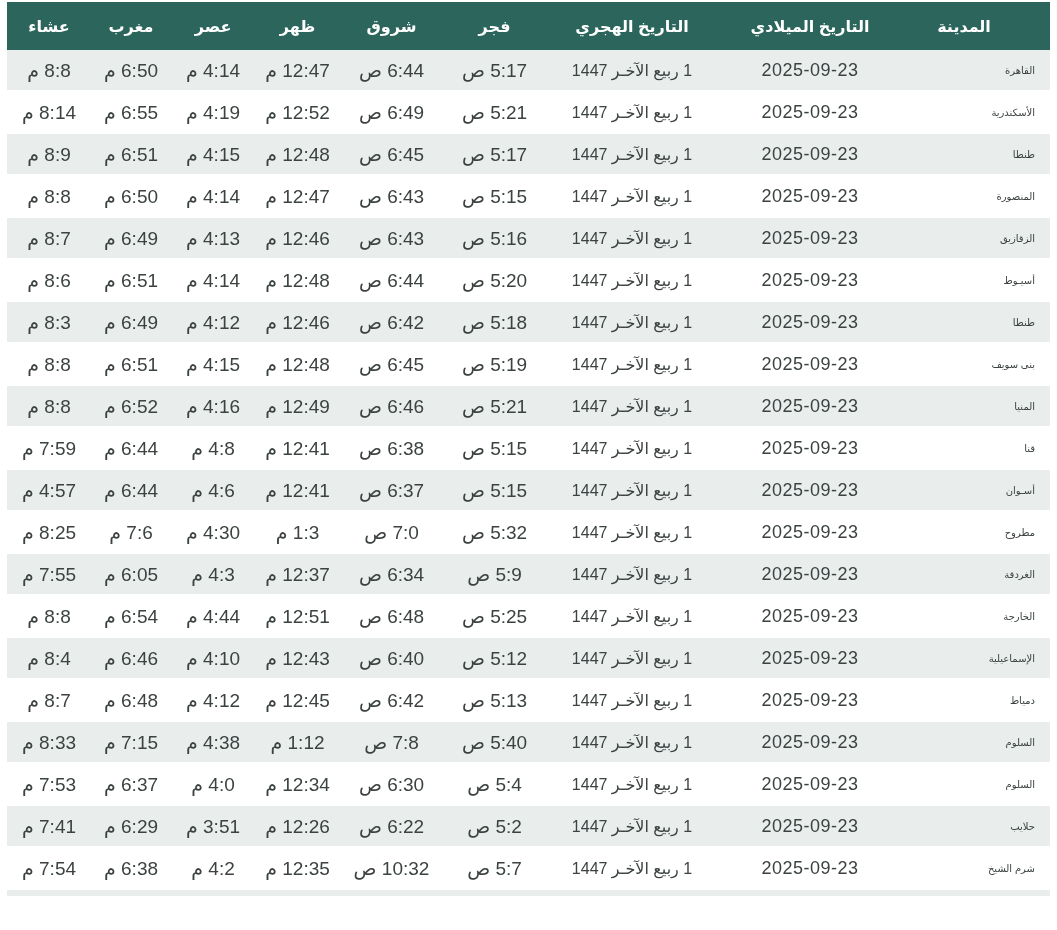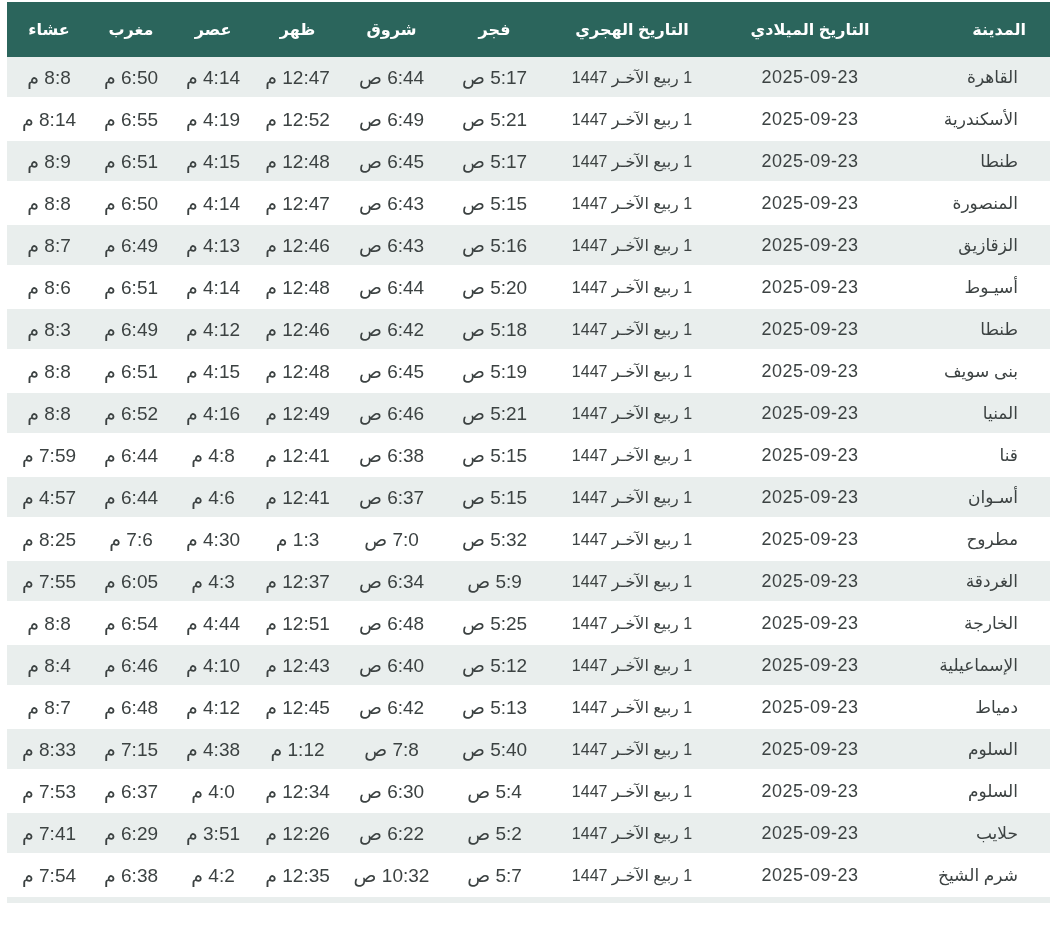--- a/index.html
+++ b/index.html
@@ -26,34 +26,34 @@
   col.c-greg{width:184px;}
   col.c-hijri{width:172px;}
   col.c-fajr{width:103px;}
   col.c-shuruq{width:103px;}
   col.c-dhuhr{width:85px;}
   col.c-asr{width:84px;}
   col.c-maghrib{width:80px;}
   col.c-isha{width:84px;}
   thead th{
     background:var(--header-bg);color:var(--header-text);
-    height:55px;font-size:16px;font-weight:bold;
+    height:48px;font-size:16px;font-weight:bold;
     text-align:center;padding:0;white-space:nowrap;margin-top:20px;
   }
-  thead th.col-city{text-align:right;padding-right:24px;}
+  thead th.col-city{padding-right:24px;}
   tbody td{
     height:42px;padding:0;
     border-bottom:2px solid #ffffff;
     background:var(--row-bg);
     font-size:19px;text-align:center;white-space:nowrap;
     color:var(--text);
   }
   tbody tr:nth-child(odd) td{background:var(--row-alt-bg);}
   tbody td.col-city{
-    text-align:right;padding-right:32px;font-size:17px;
+    text-align:right;padding-right:15px;font-size:10px;
   }
   tbody td.col-greg{font-size:18px;letter-spacing:0.5px;margin-top:20px;}
   tbody td.col-hijri{font-size:16px;}
   .partial-row{
     width:1043px;height:6px;background:var(--row-alt-bg);
   }
 </style>
 </head>
 <body>
 

